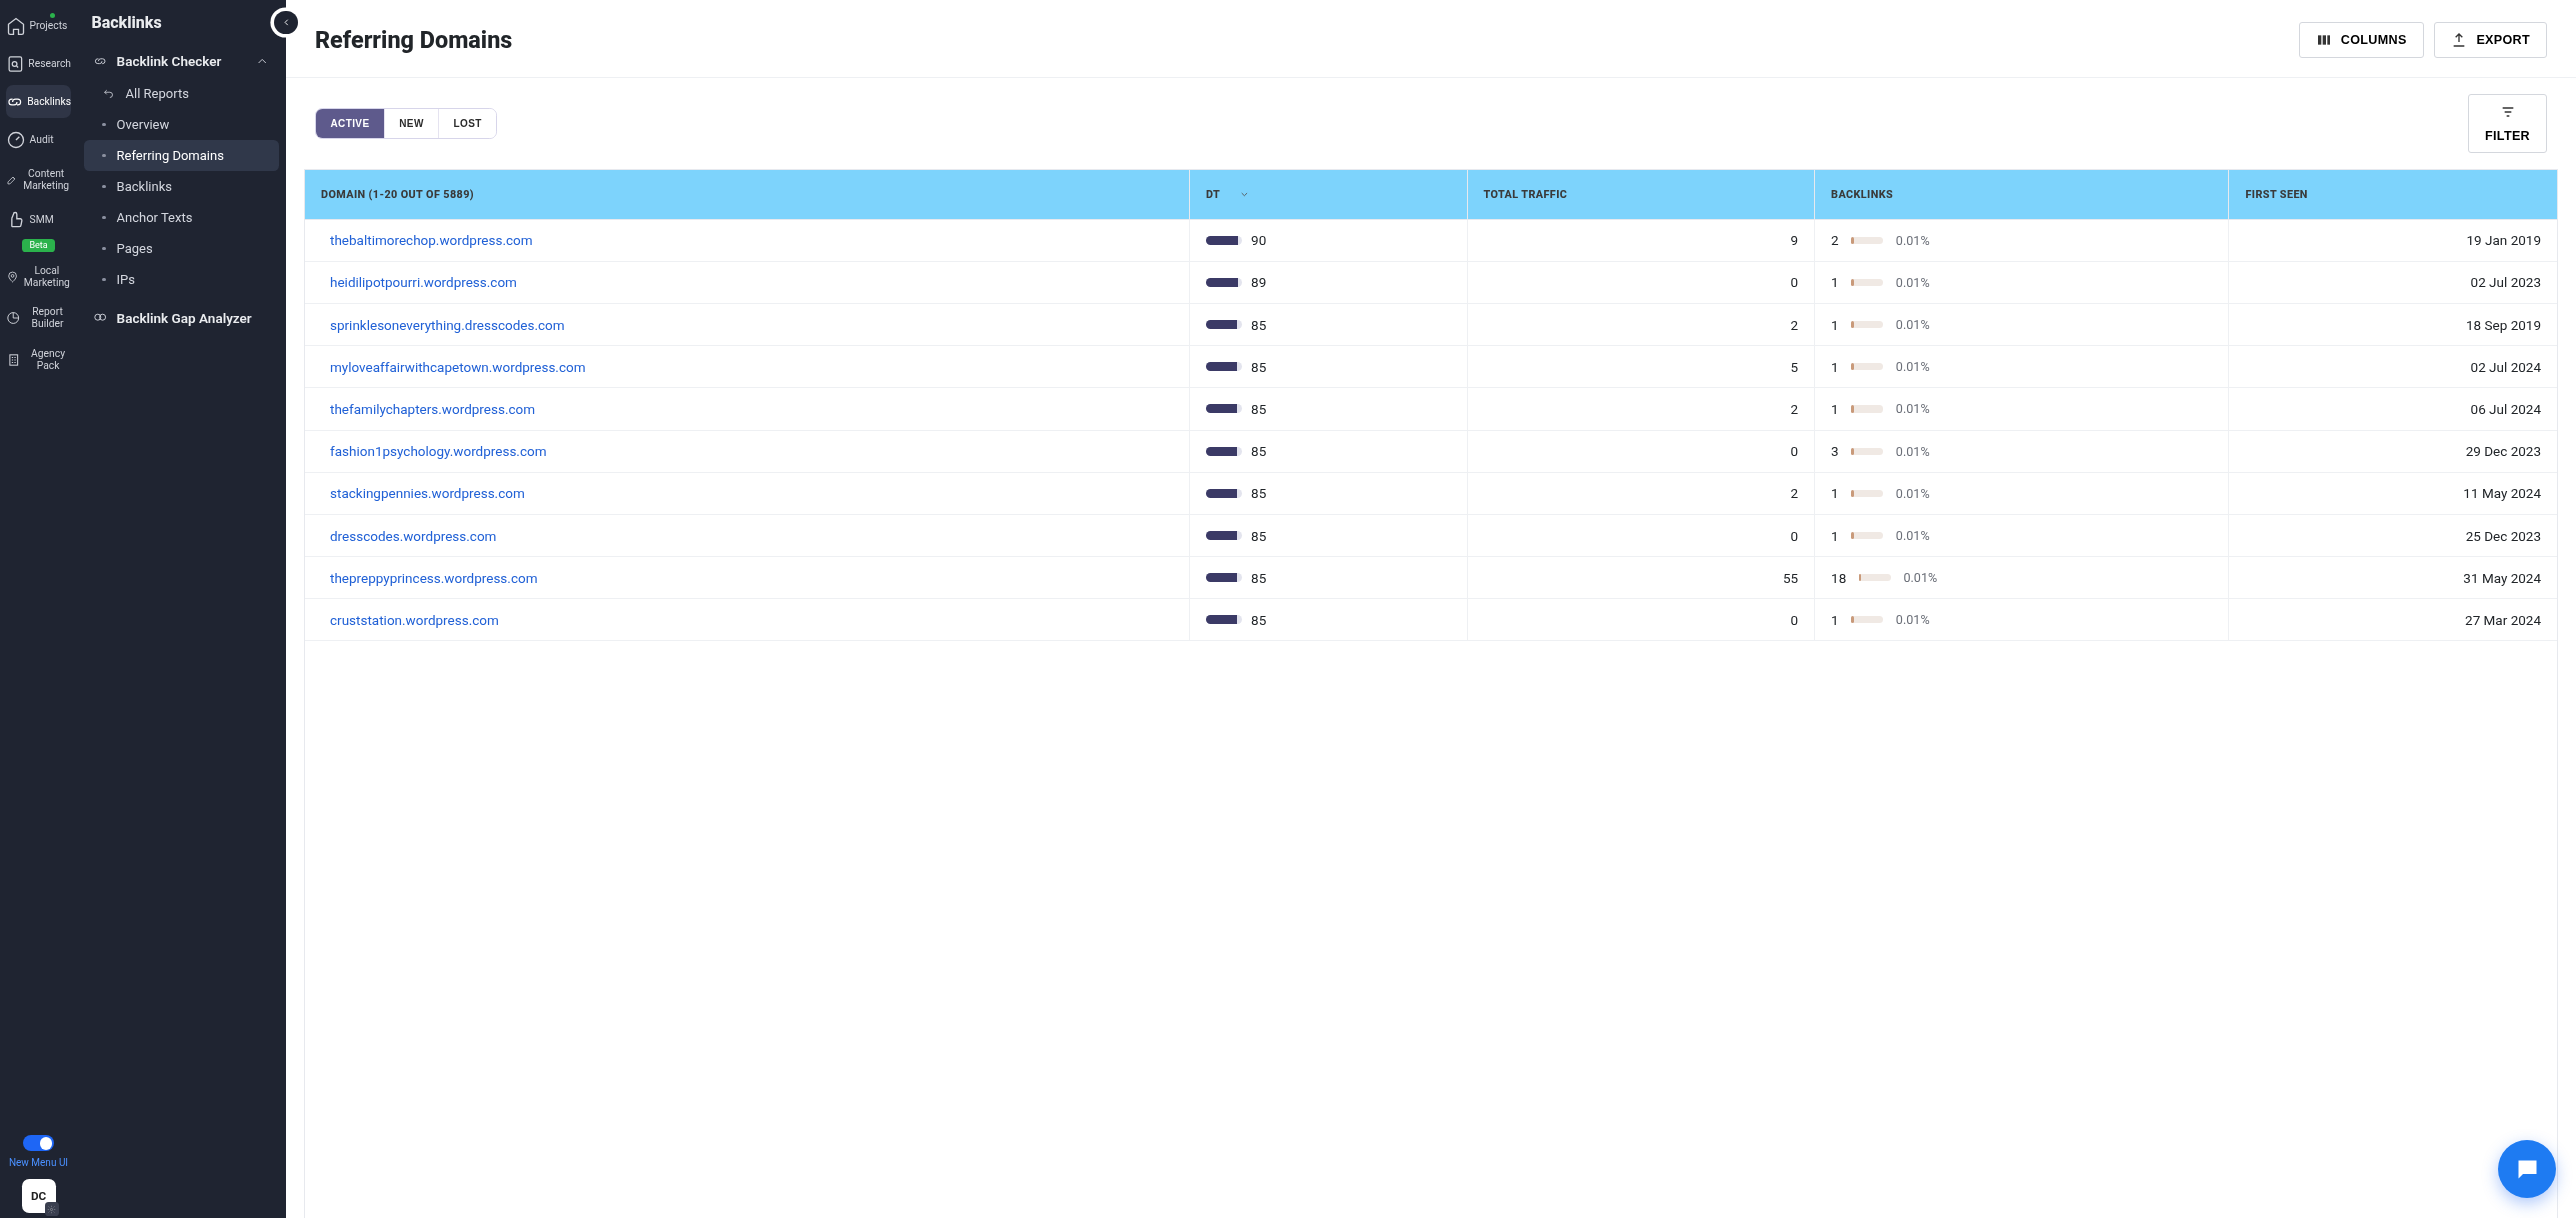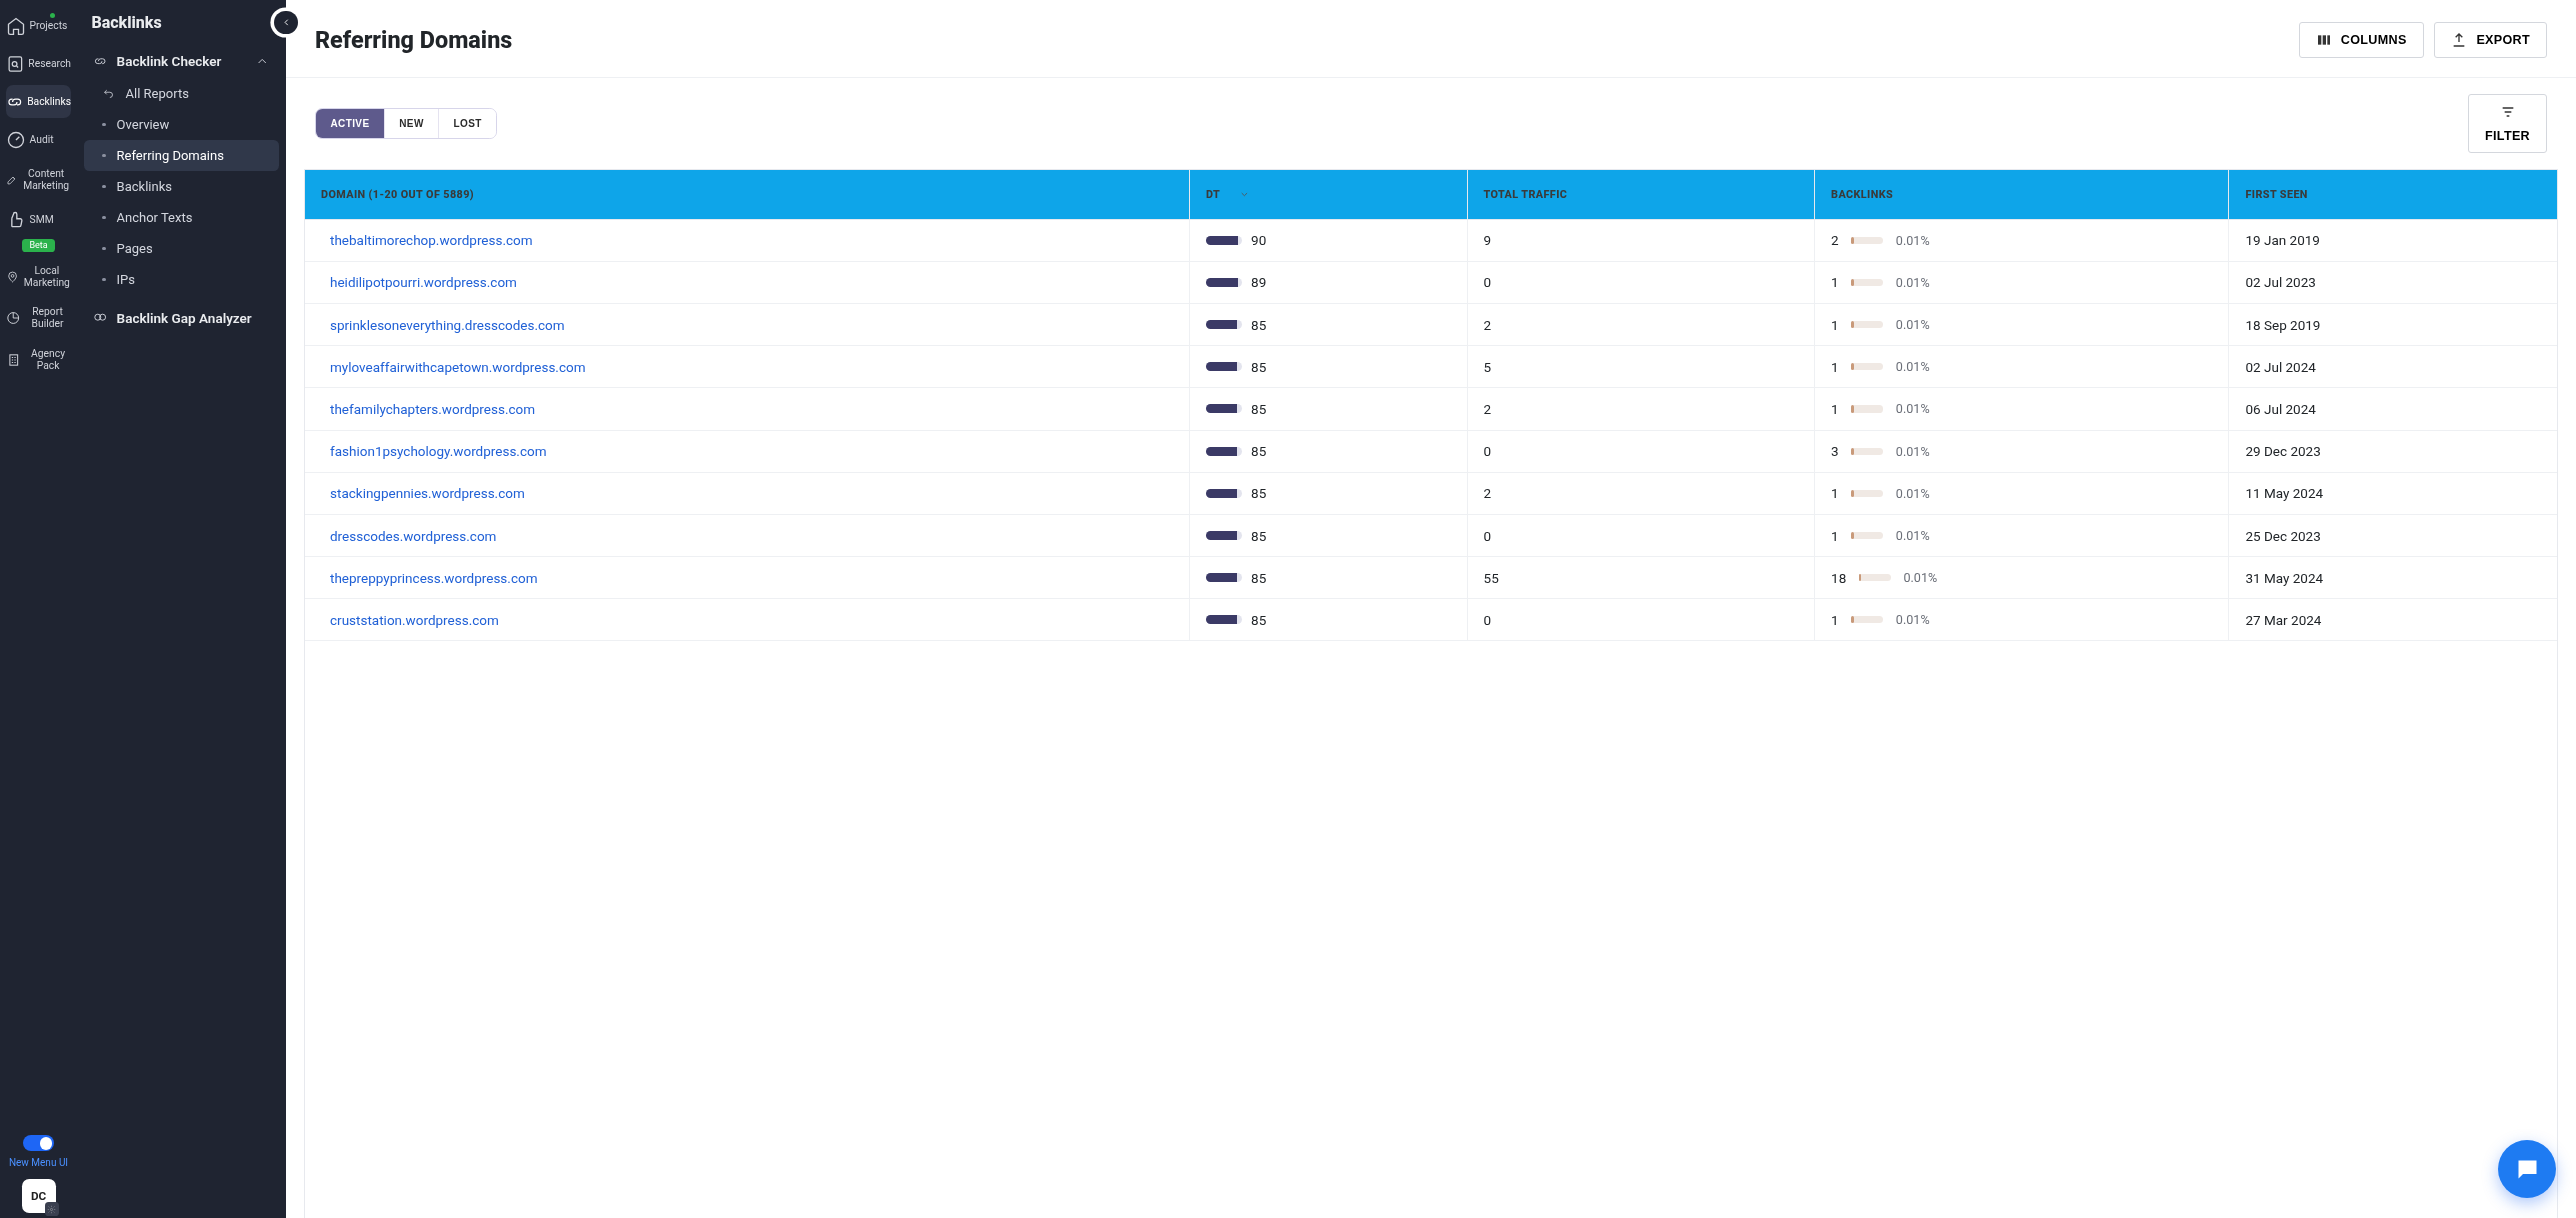--- a/index.html
+++ b/index.html
@@ -128,25 +128,25 @@
   .seg button.active{ background:#5e5a8c; color:#fff; }
   .filter-btn{ margin-left:auto;flex-direction:column; }
   .filter-btn svg{ width:16px; height:16px; fill:none; stroke:#333; stroke-width:2;}
 
   .table{ flex:1; overflow:auto; border-top:0.9px solid #e7e9ee; margin:0 18px 0 18px;
     border-left:0.9px solid #e7e9ee; border-right:0.9px solid #e7e9ee; }
   table{ width:100%; border-collapse:collapse; }
   thead th{
     text-align:left; font-size:10.8px; font-weight:800; letter-spacing:0.4px; color:#3a3a3a;
     padding:18px 16px; border-bottom:0.9px solid #e7e9ee;
-    background:#0ea5e9;
+    background:#7dd3fc;
   }
   thead th + th{ border-left:0.9px solid #e7e9ee;}
   tbody td{
-    padding:12.6px 16px; font-size:13.5px; border-bottom:0.9px solid #eef0f3;
+    padding:12.6px 16px; font-size:13.5px; border-bottom:0.9px solid #eef0f3;text-align:right;
   }
   tbody td + td{ border-left:0.9px solid #eef0f3;}
   .domain-link{ color:#2161d6; text-decoration:none; }
   .domain-cell{ display:flex; align-items:center; gap:12.6px; padding-left:9px;}
   .dt-cell{ display:flex; align-items:center; gap:9px;}
   .dt-bar{ width:36px; height:9px; background:#e3e4ee; border-radius:4.5px; overflow:hidden;}
   .dt-bar span{ display:block; height:100%; background:#3b3a66;}
   .bl-cell{ display:flex; align-items:center; gap:12.6px;}
   .bl-bar{ width:32px; height:7.2px; background:#f0e9e4; border-radius:3.6px; position:relative;}
   .bl-bar span{ position:absolute; left:0; top:0; height:100%; background:#c99a7a; border-radius:3.6px;}

